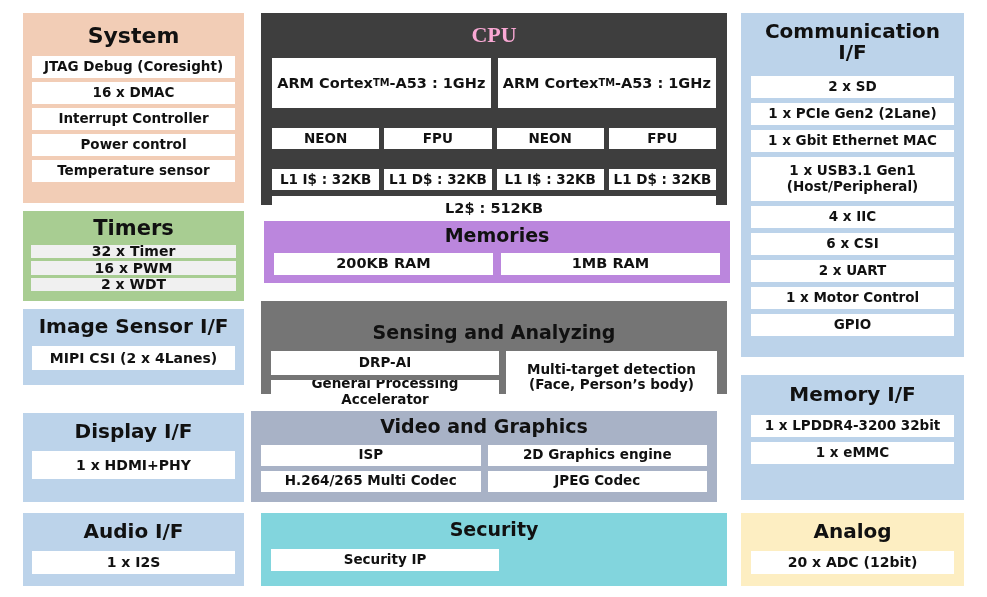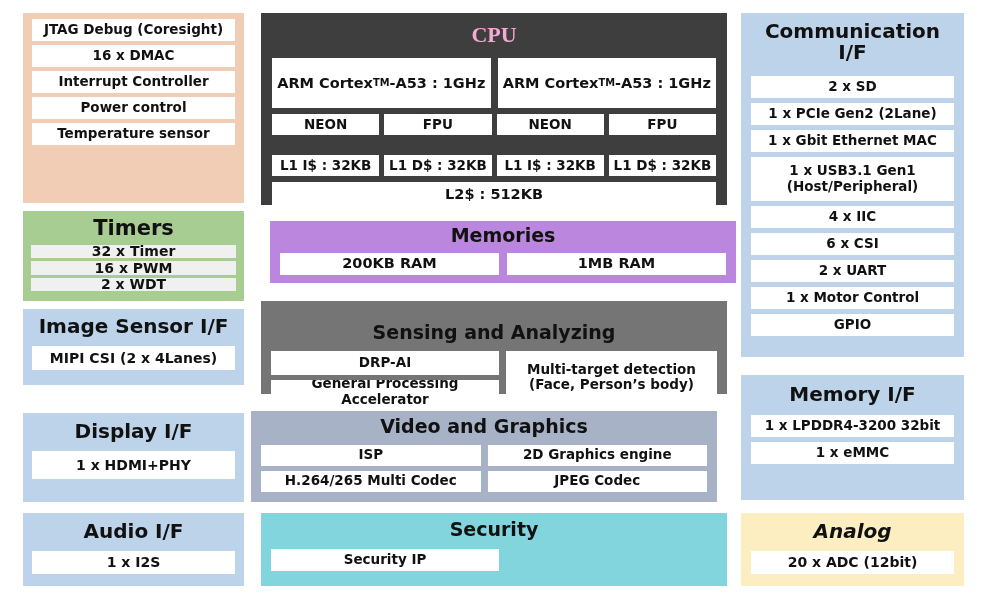--- a/index.html
+++ b/index.html
@@ -64,31 +64,31 @@
 
   #audio{left:23px;top:513px;width:221px;height:73px;background:#bcd3ea;padding:4px 9px 0 9px;}
   #audio .panel-title{font-size:20px;padding:4px 0 9px 0;}
   #audio .cell{height:23px;font-size:14px;}
 
   
   #cpu{left:261px;top:13px;width:466px;height:192px;background:#3e3e3e;padding:5px 11px 9px 11px;}
   #cpu .panel-title{font-size:22px;padding:5px 0 12px 0;}
   #cpu .core-row .cell{height:50px;font-size:14.5px;}
   #cpu .core-row .cell:first-child{margin-right:7px;}
-  #cpu .unit-row{margin-top:6px;border-radius:7px;}
+  #cpu .unit-row{margin-top:20px;border-radius:7px;}
   #cpu .unit-row .cell{height:21px;font-size:13.5px;margin-right:5px;}
   #cpu .unit-row .cell:last-child{margin-right:0;}
   #cpu .l1-row{margin-top:20px;}
   #cpu .l1-row .cell{height:21px;font-size:13.5px;margin-right:5px;}
   #cpu .l1-row .cell:last-child{margin-right:0;}
   #cpu .l2-row{margin-top:6px;}
   #cpu .l2-row .cell{height:24px;font-size:14.5px;}
   sup{font-size:0.68em;vertical-align:super;line-height:0;}
 
-  #memories{left:270px;top:221px;width:466px;height:62px;background:#bb86dd;padding:3px 10px 0 10px;}
+  #memories{left:264px;top:221px;width:466px;height:62px;background:#bb86dd;padding:3px 10px 0 10px;}
   #memories .panel-title{font-size:19px;padding:2px 0 7px 0;}
   #memories .cell{height:22px;font-size:14.5px;}
   #memories .cell:first-child{margin-right:8px;}
 
   #sensing{left:261px;top:301px;width:466px;height:93px;background:#757575;padding:19px 10px 0 10px;}
   #sensing .panel-title{font-size:19px;padding:3px 0 8px 0;}
   #sensing .left-stack{width:228px;margin-right:7px;}
   #sensing .left-stack .cell{height:24px;font-size:13.5px;}
   #sensing .left-stack .cell:first-child{margin-bottom:5px;}
   #sensing .right-cell{flex:1;height:53px;font-size:13.5px;}
@@ -107,29 +107,30 @@
   #comm{left:741px;top:13px;width:223px;height:344px;background:#bcd3ea;padding:4px 10px 0 10px;}
   #comm .panel-title{font-size:20px;padding:4px 0 13px 0;}
   #comm .cell{height:22px;font-size:13.5px;margin-bottom:5px;}
   #comm .cell.tall{height:44px;}
 
   #memif{left:741px;top:375px;width:223px;height:125px;background:#bcd3ea;padding:4px 10px 0 10px;}
   #memif .panel-title{font-size:20px;padding:5px 0 10px 0;}
   #memif .cell{height:22px;font-size:13.5px;margin-bottom:5px;}
 
   #analog{left:741px;top:513px;width:223px;height:73px;background:#fdeec2;padding:4px 10px 0 10px;}
-  #analog .panel-title{font-size:20px;padding:4px 0 9px 0;font-style:italic;}
+  #analog .panel-title{font-size:20px;padding:4px 0 9px 0;}
   #analog .cell{height:23px;font-size:14px;}
 </style>
 </head>
 <body>
 
 <div id="diagram">
 
   <div class="panel" id="sys">
+    <div class="panel-title">System</div>
     <div class="cell">JTAG Debug  (Coresight)</div>
     <div class="cell">16 x DMAC</div>
     <div class="cell">Interrupt Controller</div>
     <div class="cell">Power control</div>
     <div class="cell">Temperature sensor</div>
   </div>
 
   <div class="panel" id="timers">
     <div class="panel-title">Timers</div>
     <div class="cell grayfill">32 x Timer</div>

